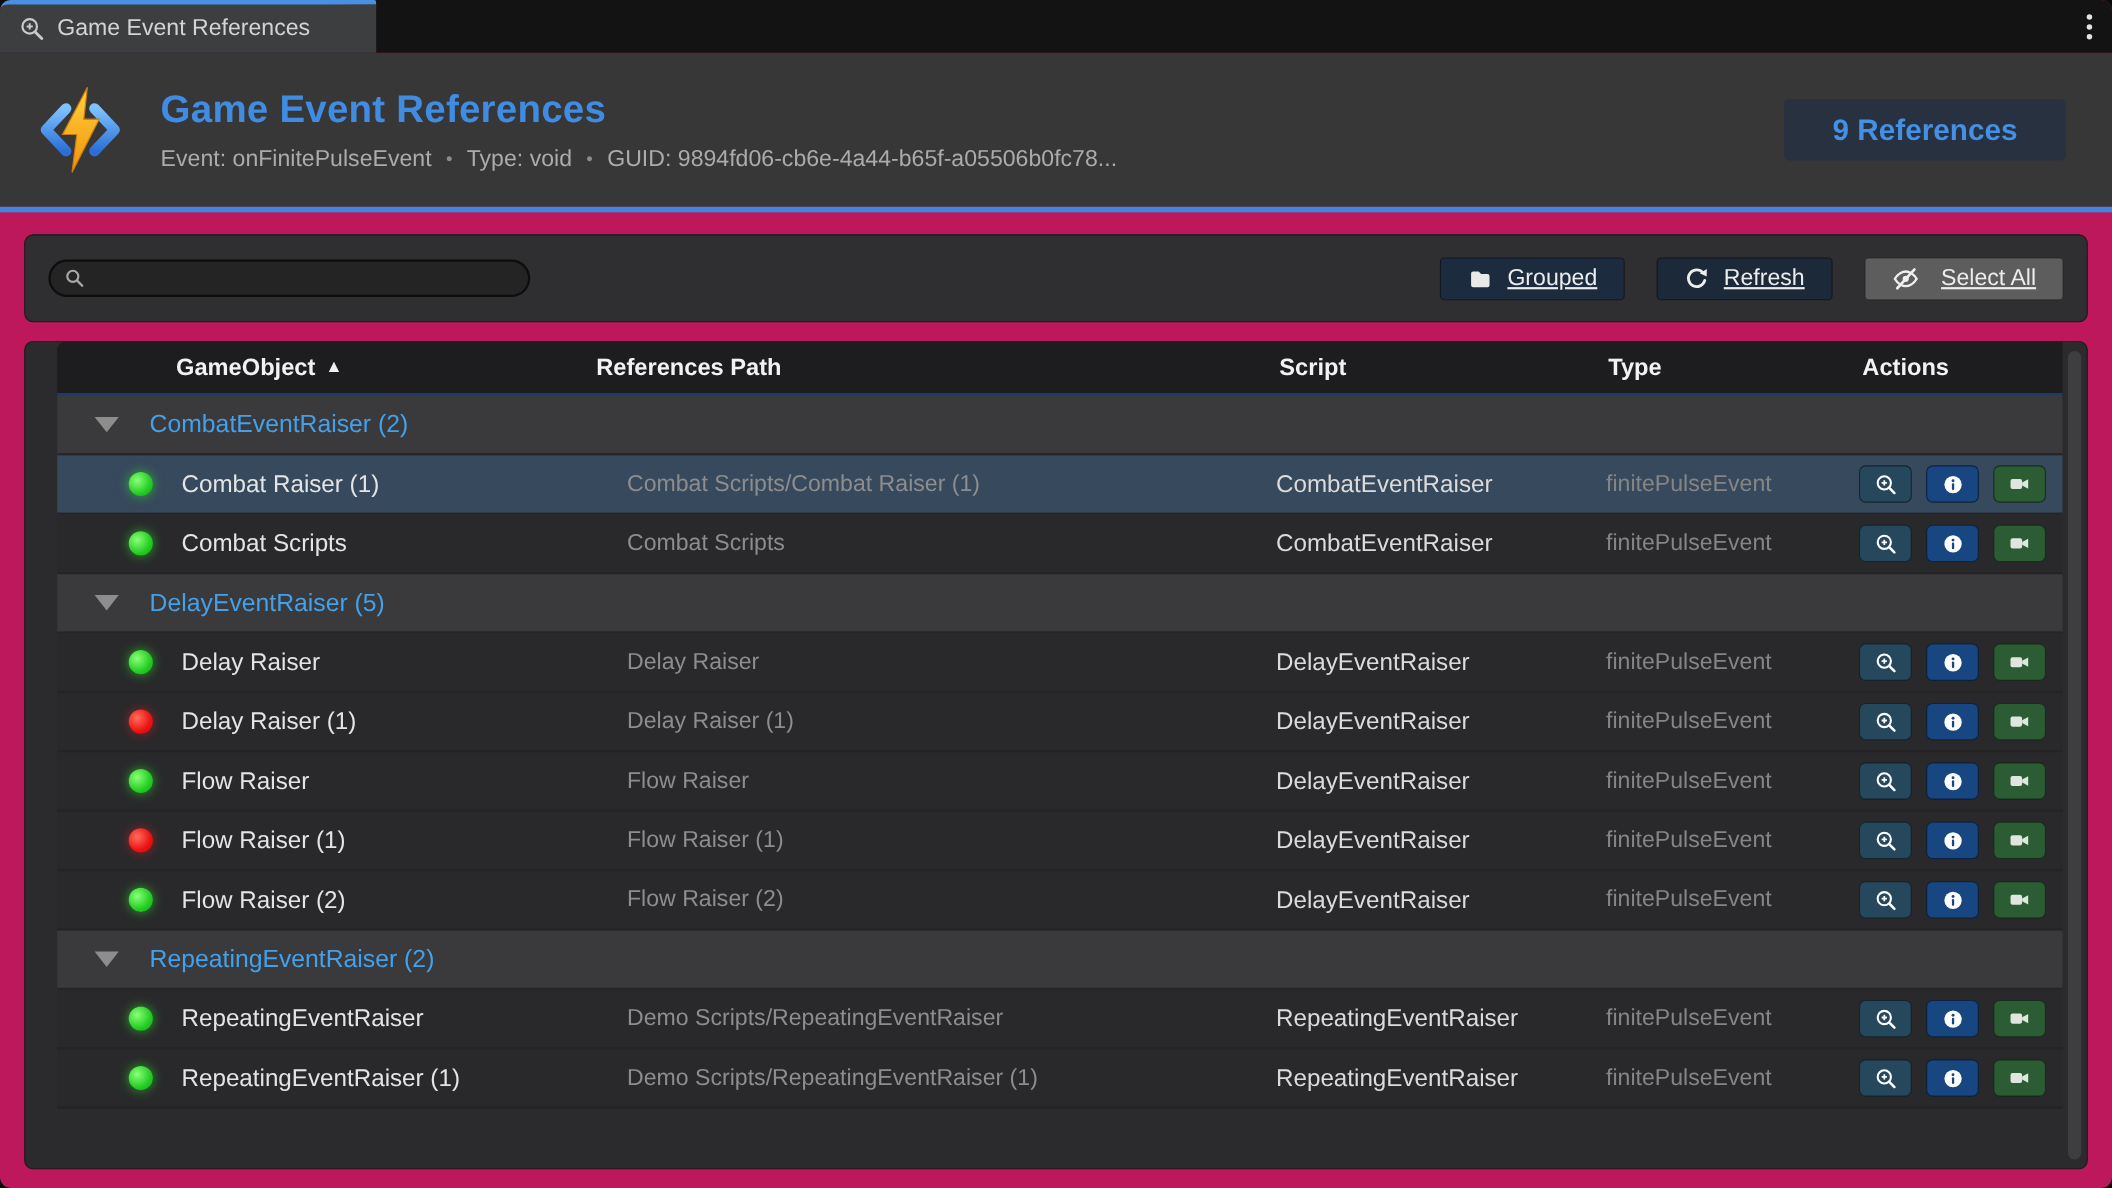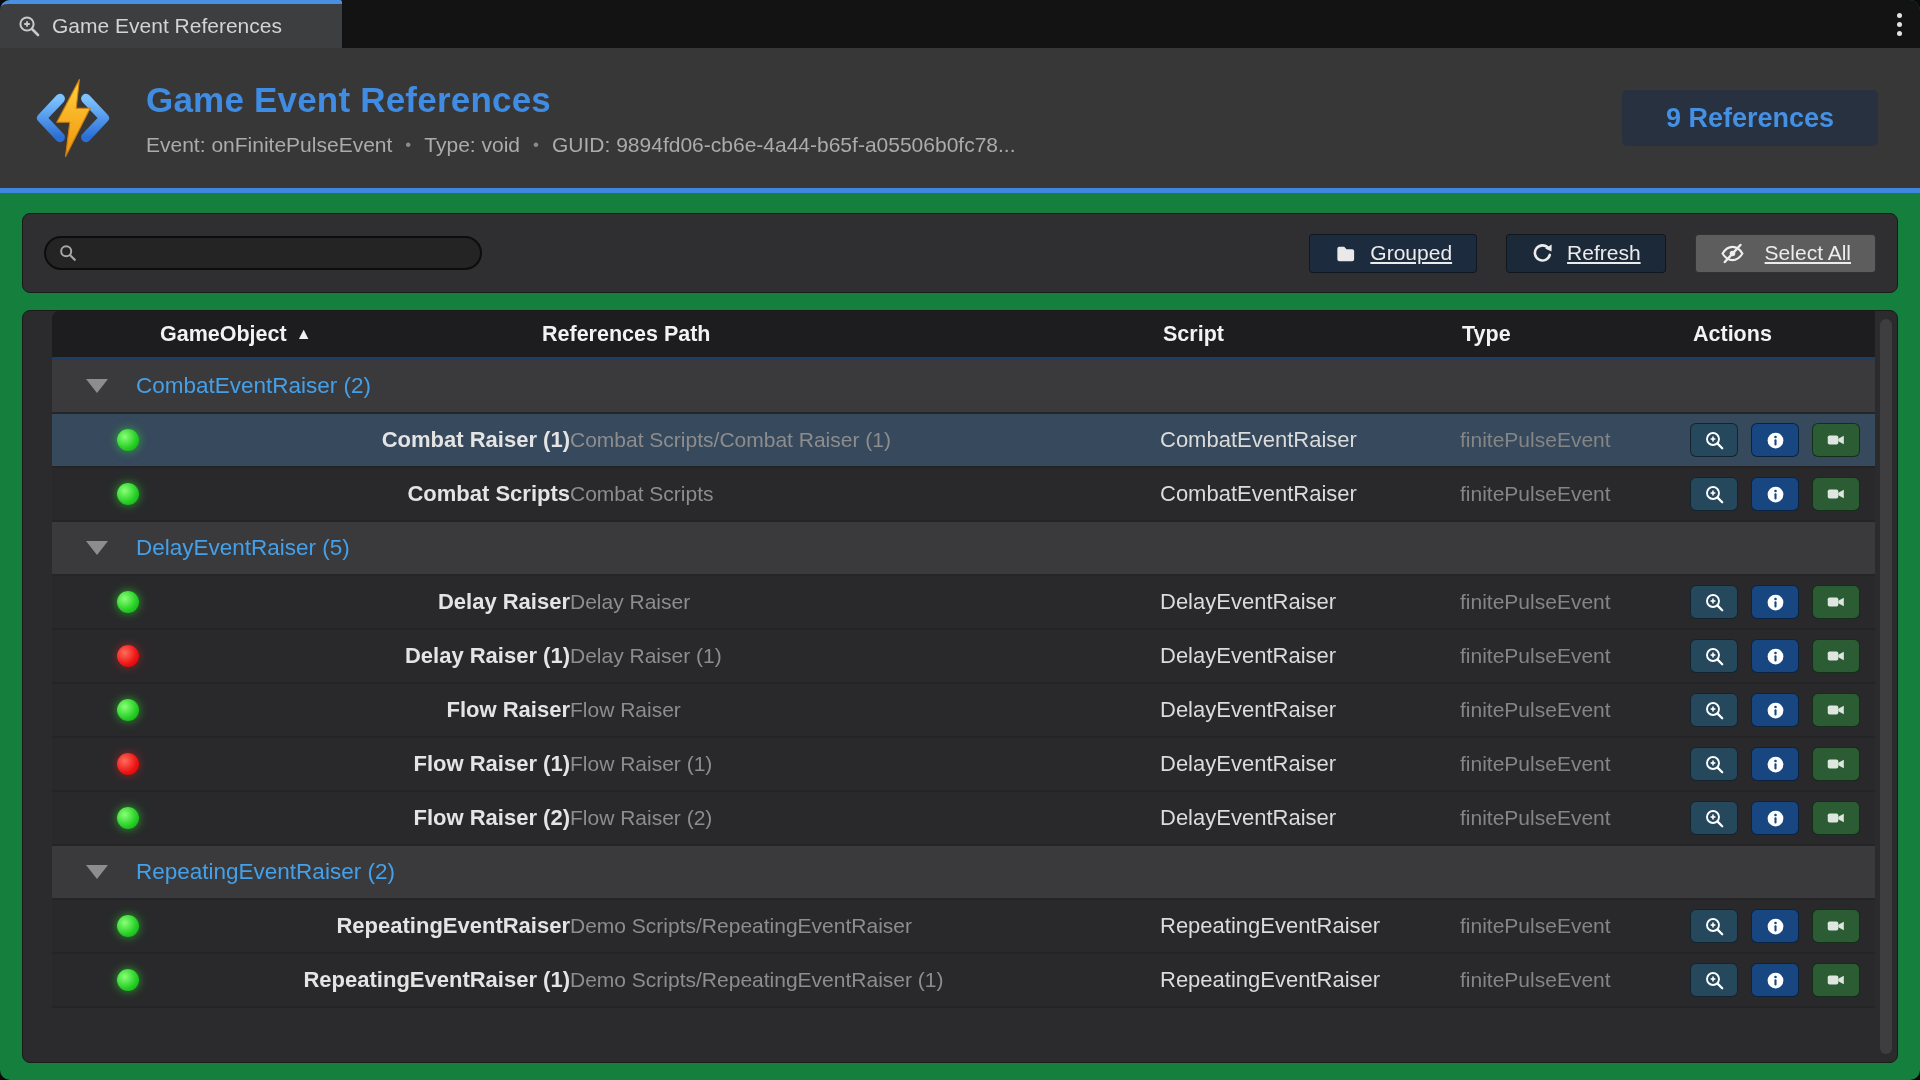--- a/index.html
+++ b/index.html
@@ -2,21 +2,21 @@
 <html><head>
 <meta charset="utf-8">
 <style>
   * { box-sizing: border-box; }
   html,body { margin:0; padding:0; }
   body {
     width:1920px; height:1080px; overflow:hidden;
     background:#0a0a0a;
     font-family:"Liberation Sans", sans-serif;
   }
-  .window { width:1920px; height:1080px; background:#15803d; border-radius:10px; overflow:hidden; position:relative; }
+  .window { width:1920px; height:1080px; background:#be185d; border-radius:10px; overflow:hidden; position:relative; }
 
   
   .tabbar { height:48px; background:#131314; display:flex; align-items:flex-start; position:relative; }
   .tab {
     height:48px; display:flex; align-items:center; gap:11px;
     padding:0 60px 0 18px; background:#3d3e40;
     border-top:4px solid #4a90e2; border-radius:8px 2px 0 0;
     color:#d3d3d3; font-size:21px; cursor:pointer;
   }
   .kebab { position:absolute; right:16px; top:11px; display:flex; flex-direction:column; gap:4px; cursor:pointer; padding:2px; }
@@ -77,21 +77,21 @@
   .group-label { margin-left:28px; color:#44a0e8; font-size:22.5px; font-weight:normal; }
   .data-row {
     display:grid; grid-template-columns:113px 405px 590px 300px 230px 1fr;
     align-items:center; height:54px; background:#29292b;
     border-bottom:2px solid #242426; font-size:22px; cursor:default;
   }
   .data-row.selected { background:#37495d; }
   .dot { width:22px; height:22px; border-radius:50%; margin-left:65px; display:block; }
   .dot.green { background:radial-gradient(circle at 35% 35%, #8aff78, #23cd23 60%, #17a417); box-shadow:0 0 10px rgba(45,230,45,.65); }
   .dot.red   { background:radial-gradient(circle at 35% 35%, #ff6c5c, #ec1212 60%, #c40808); box-shadow:0 0 10px rgba(236,35,35,.55); }
-  .c-name { font-weight:bold; color:#e4e4e4;text-align:right; }
+  .c-name { font-weight:normal; color:#e4e4e4; }
   .c-path { color:#8d8d8d; font-size:21px; }
   .c-script { color:#dbdbdb; }
   .c-type { color:#858585; font-size:21px; }
   .c-actions { display:flex; gap:13px; }
   .act { width:48px; height:34px; border-radius:6px; border:1px solid rgba(0,0,0,.5);
          display:flex; align-items:center; justify-content:center; cursor:pointer; padding:0; }
   .act.inspect { background:#26485c; }
   .act.info    { background:#174680; }
   .act.camera  { background:#2b5c33; }
   .scroll-thumb { position:absolute; right:5px; top:8px; bottom:8px; width:12px; border-radius:6px; background:#3e3e41; }

